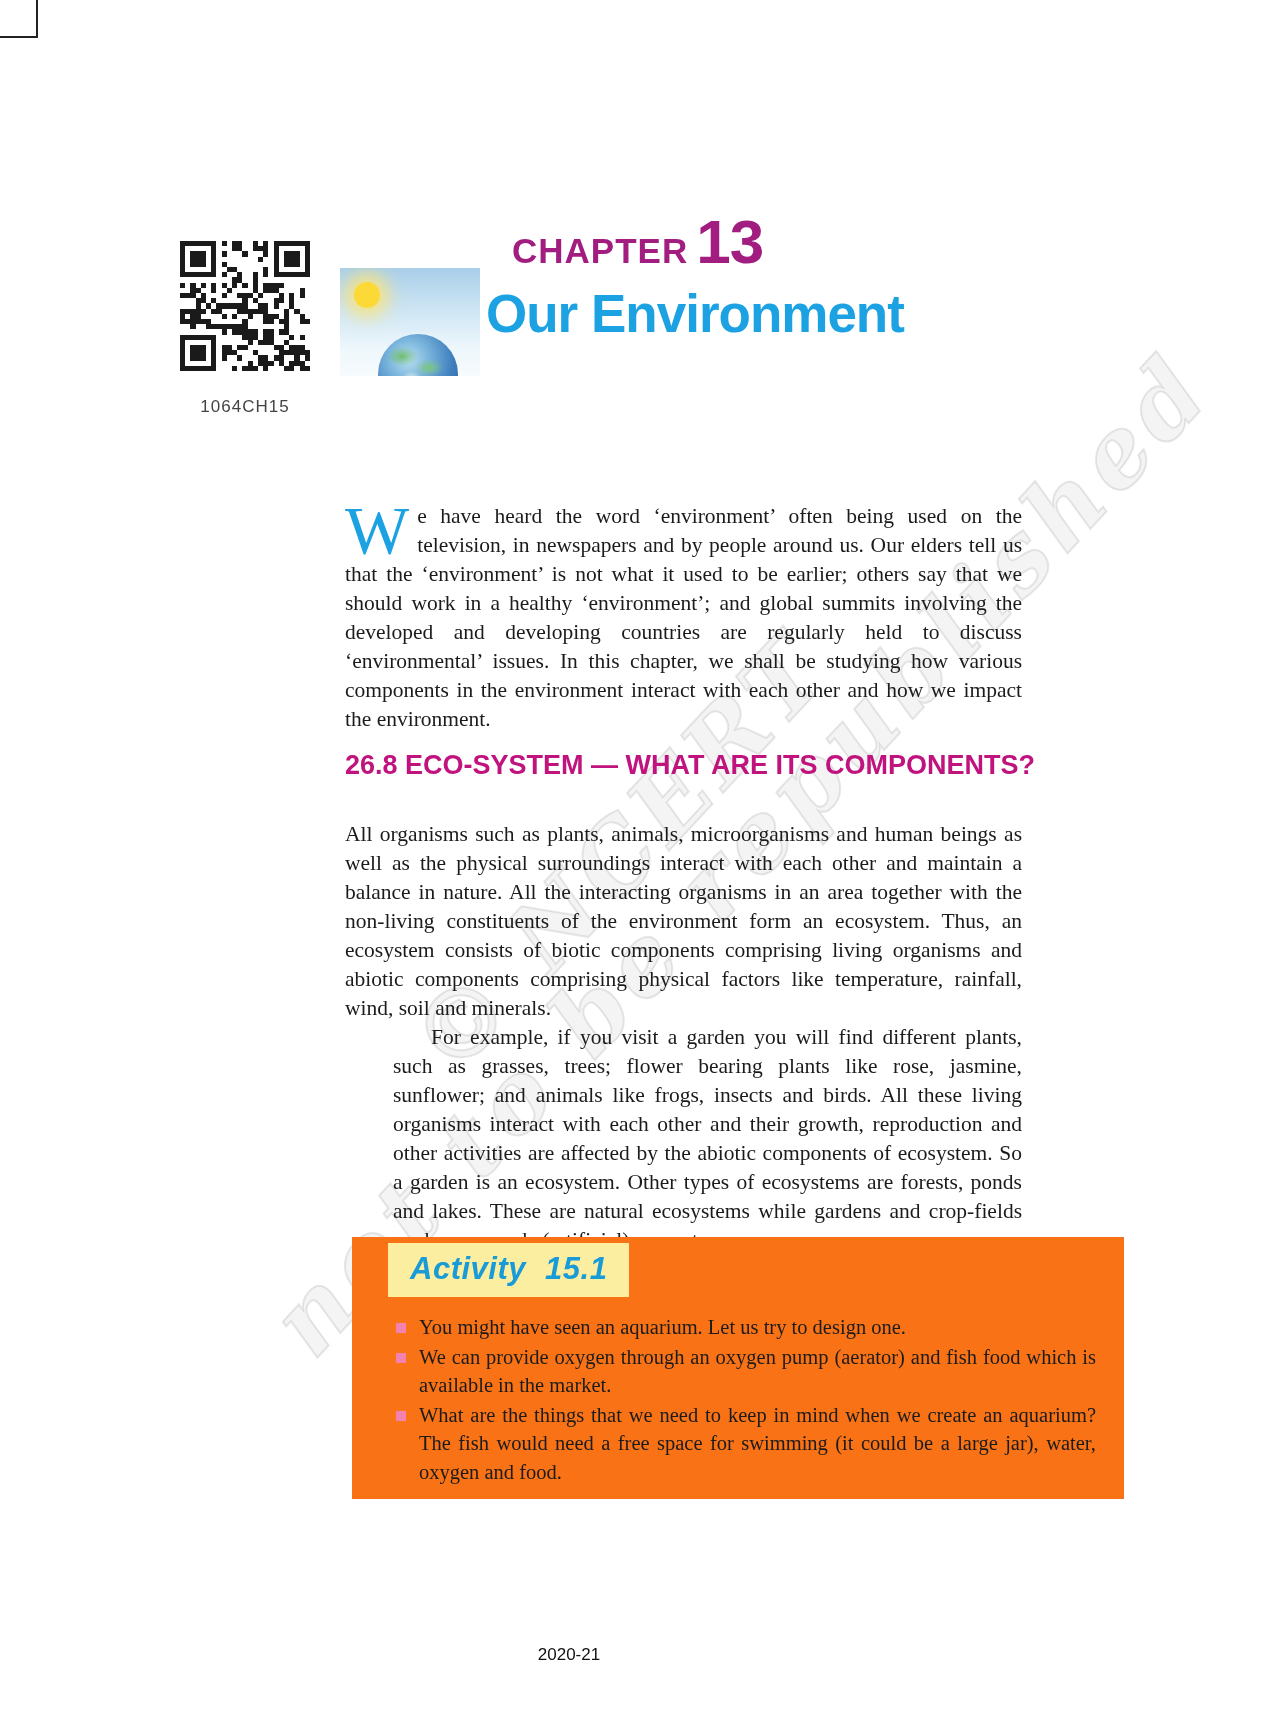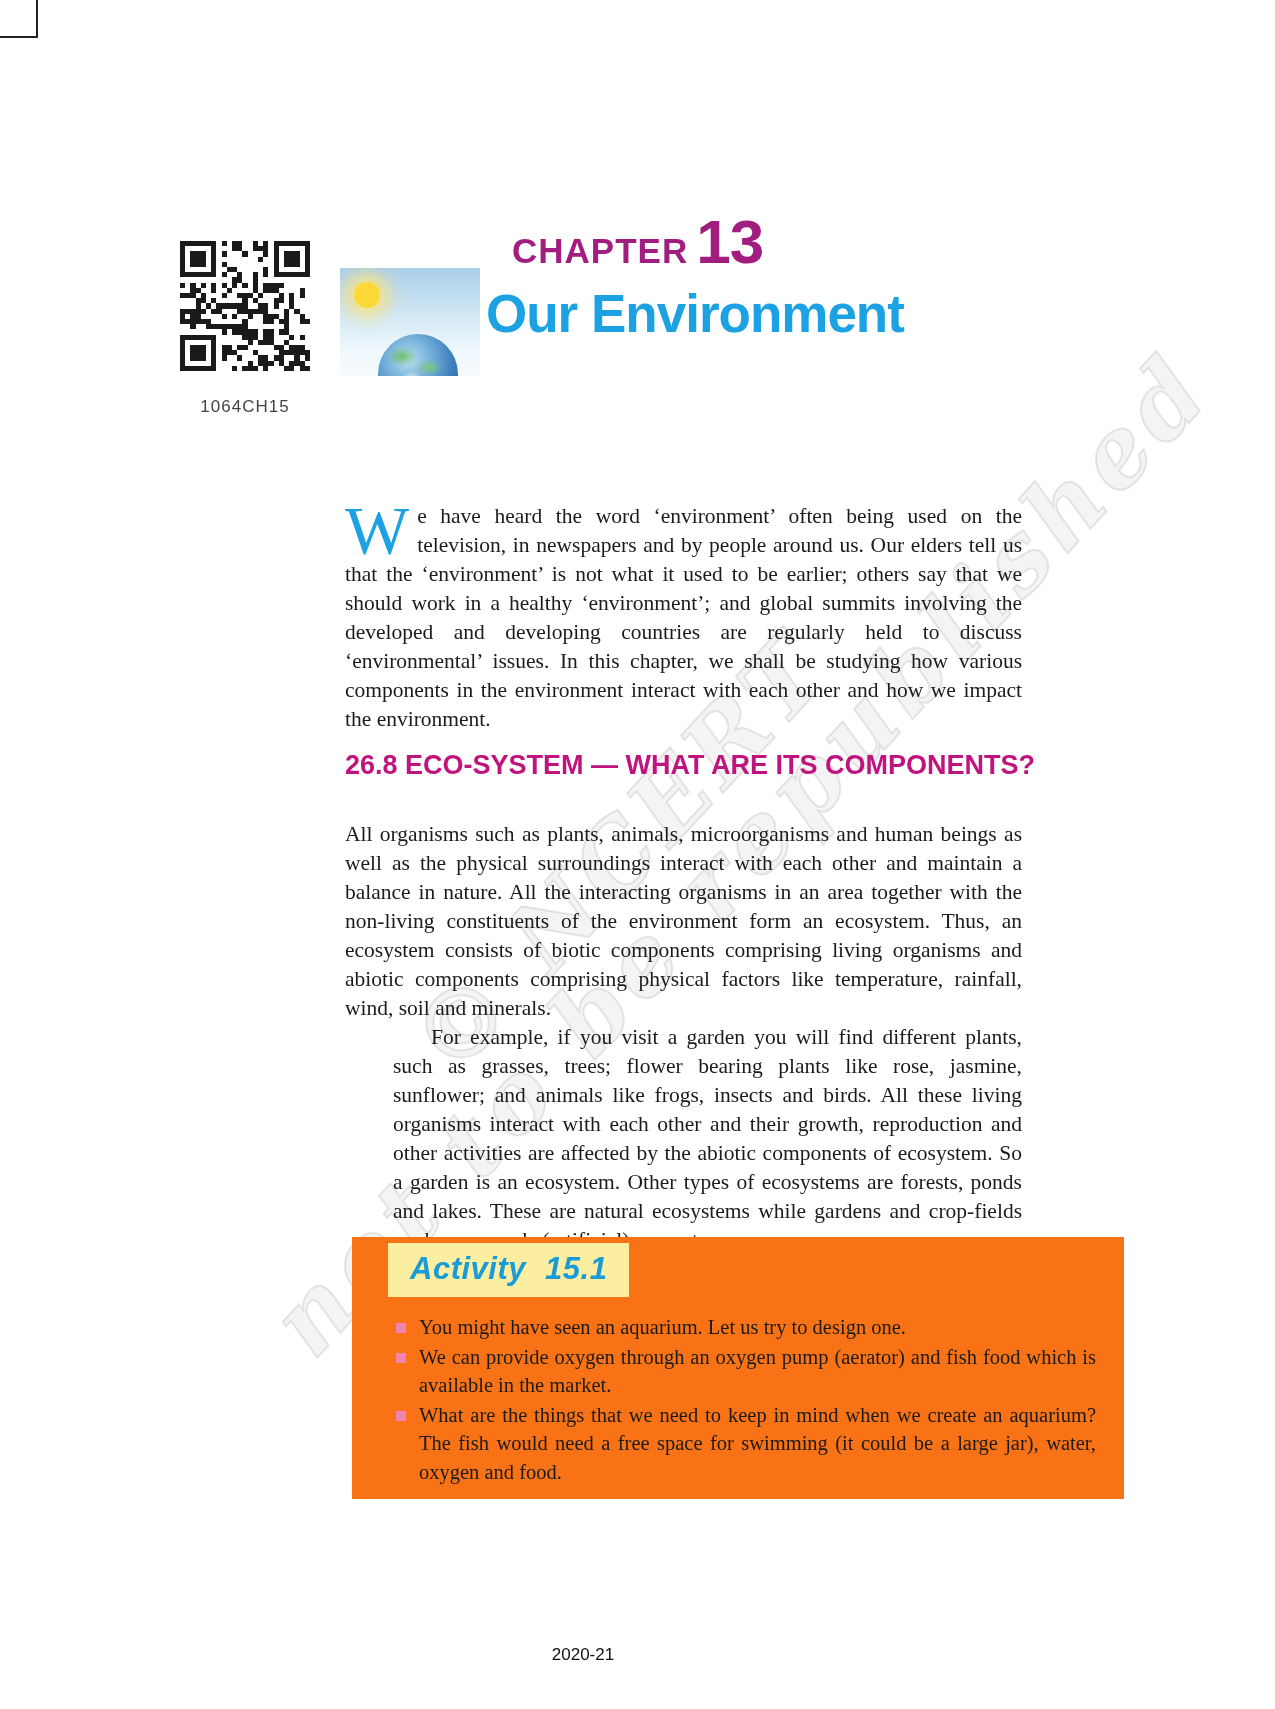--- a/index.html
+++ b/index.html
@@ -85,21 +85,21 @@
   .activity-title{
     font-family:"Liberation Sans",sans-serif;font-style:italic;font-weight:700;
     font-size:31px;color:#189bd7;word-spacing:10px;letter-spacing:0.5px;
   }
   .bullet-list{margin:16px 28px 0 44px;padding:0;list-style:none;}
   .bullet-item{display:flex;gap:13px;margin:0 0 1px 0;}
   .bullet-square{flex:0 0 auto;width:10px;height:10px;background:#f282b0;margin-top:10px;}
   .bullet-text{text-align:justify;font-size:20.5px;line-height:28.5px;}
   
   .page-footer{
-    position:absolute;left:16px;top:1645px;width:1134px;text-align:center;
+    position:absolute;left:2px;top:1645px;width:1134px;text-align:center;
     font-family:"Liberation Sans",sans-serif;font-size:17px;color:#111;
   }
 </style>
 </head>
 <body>
 
 <div class="page">
 
   <div class="crop-mark"></div>
 

